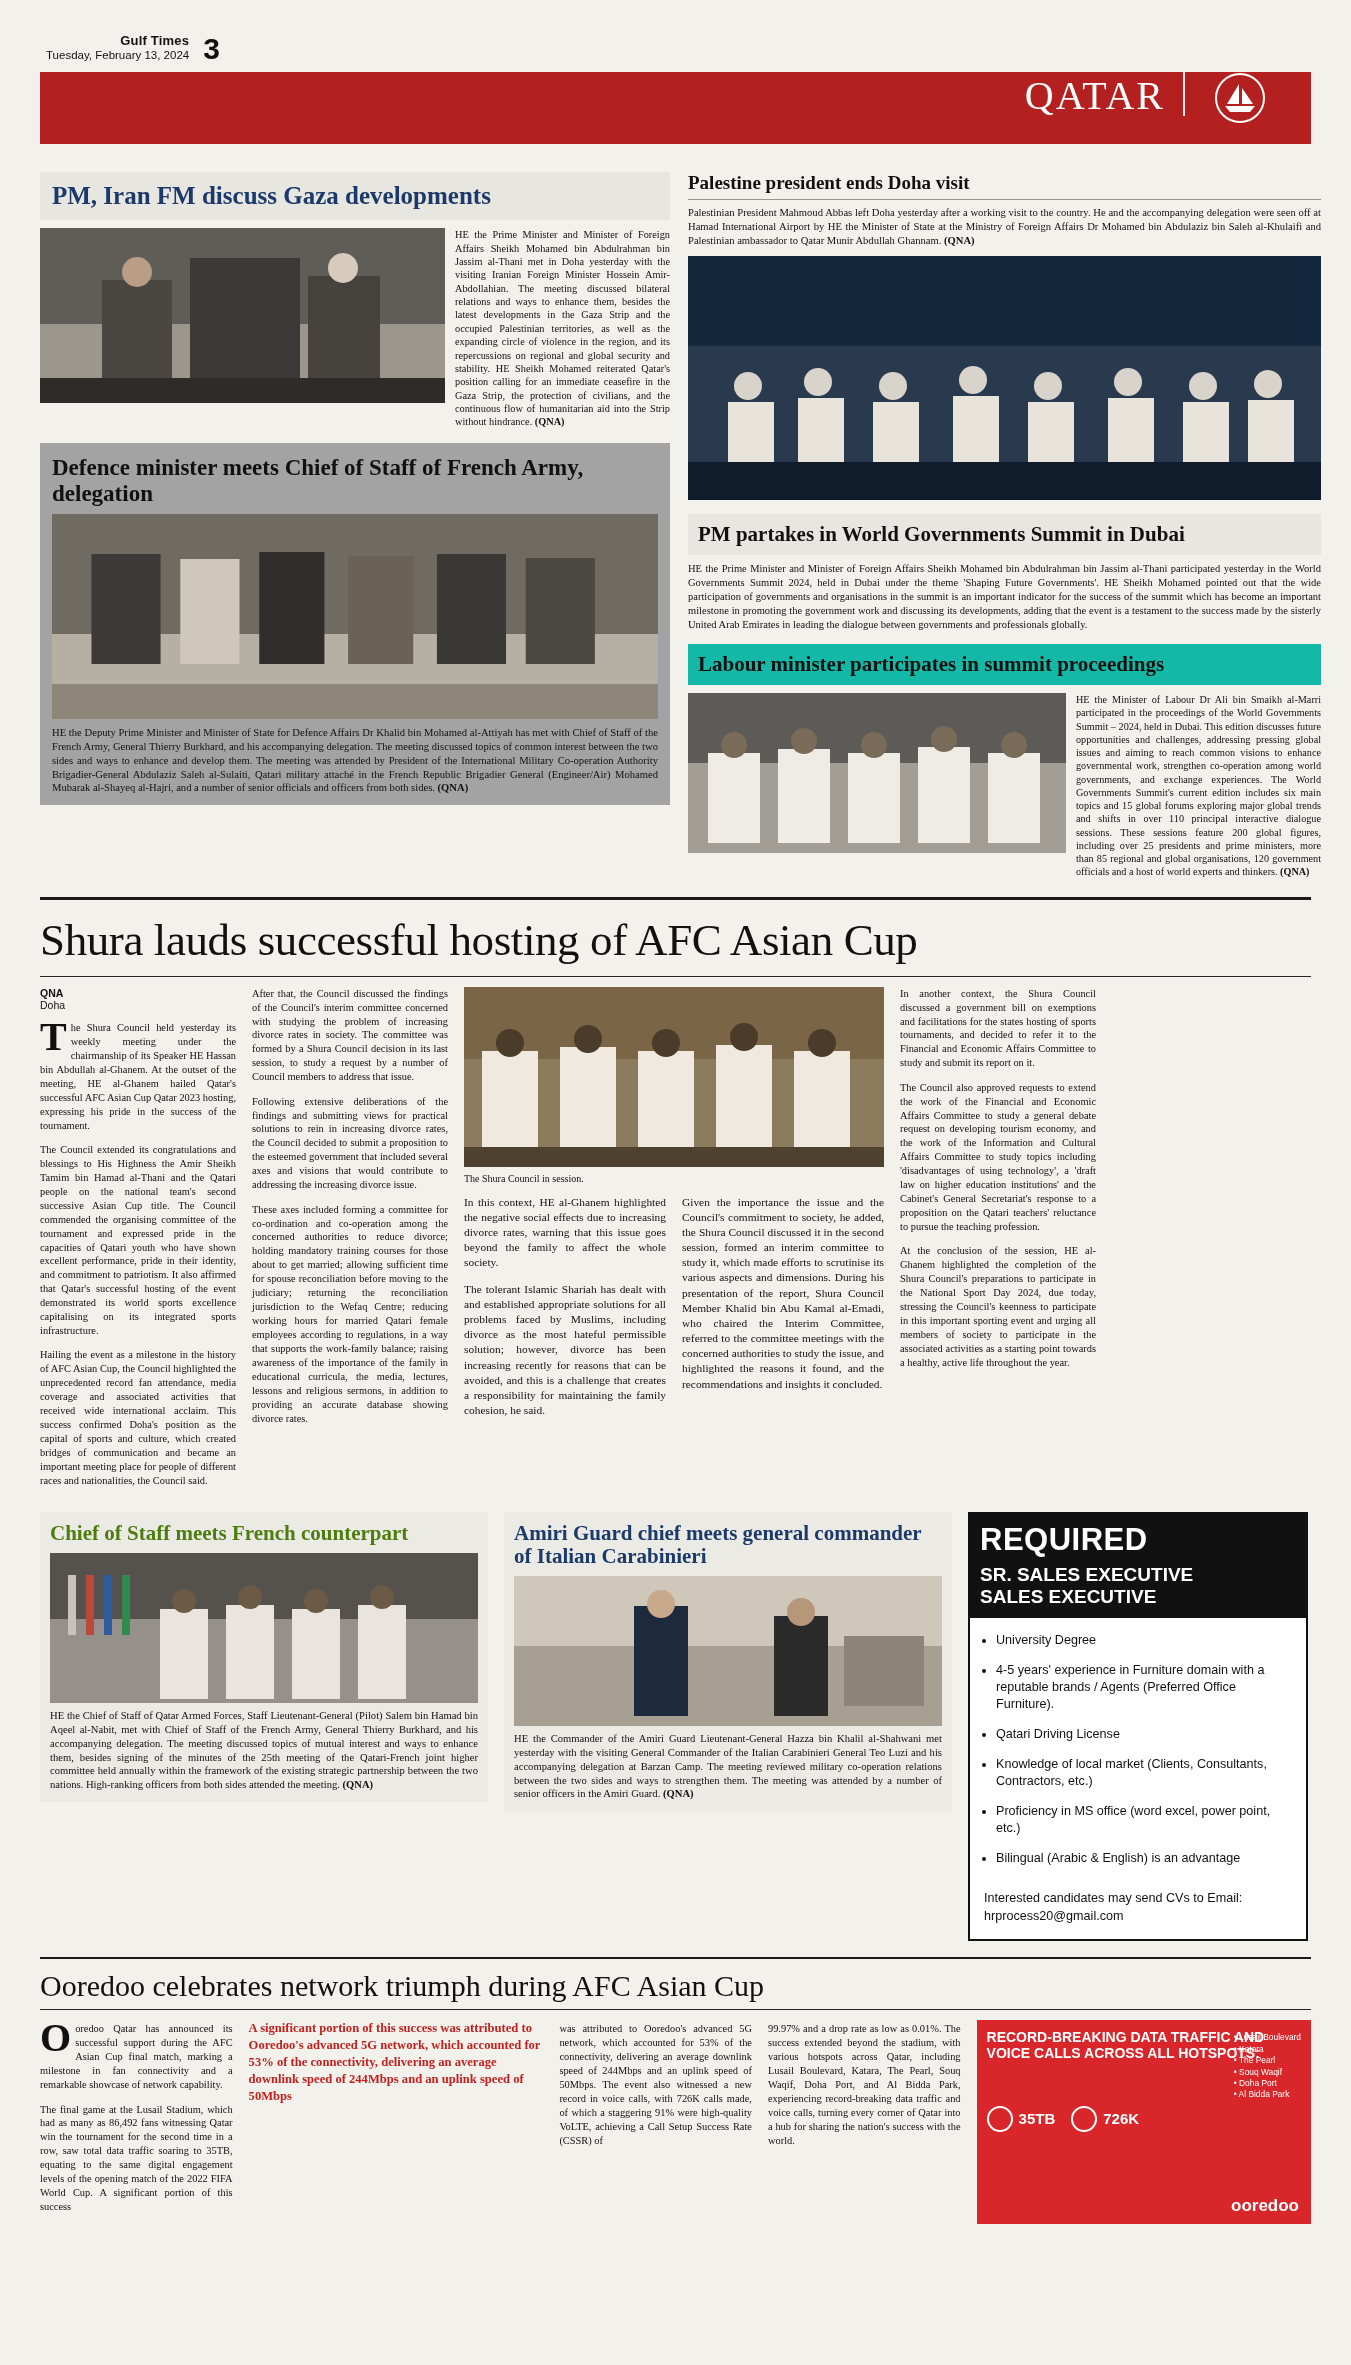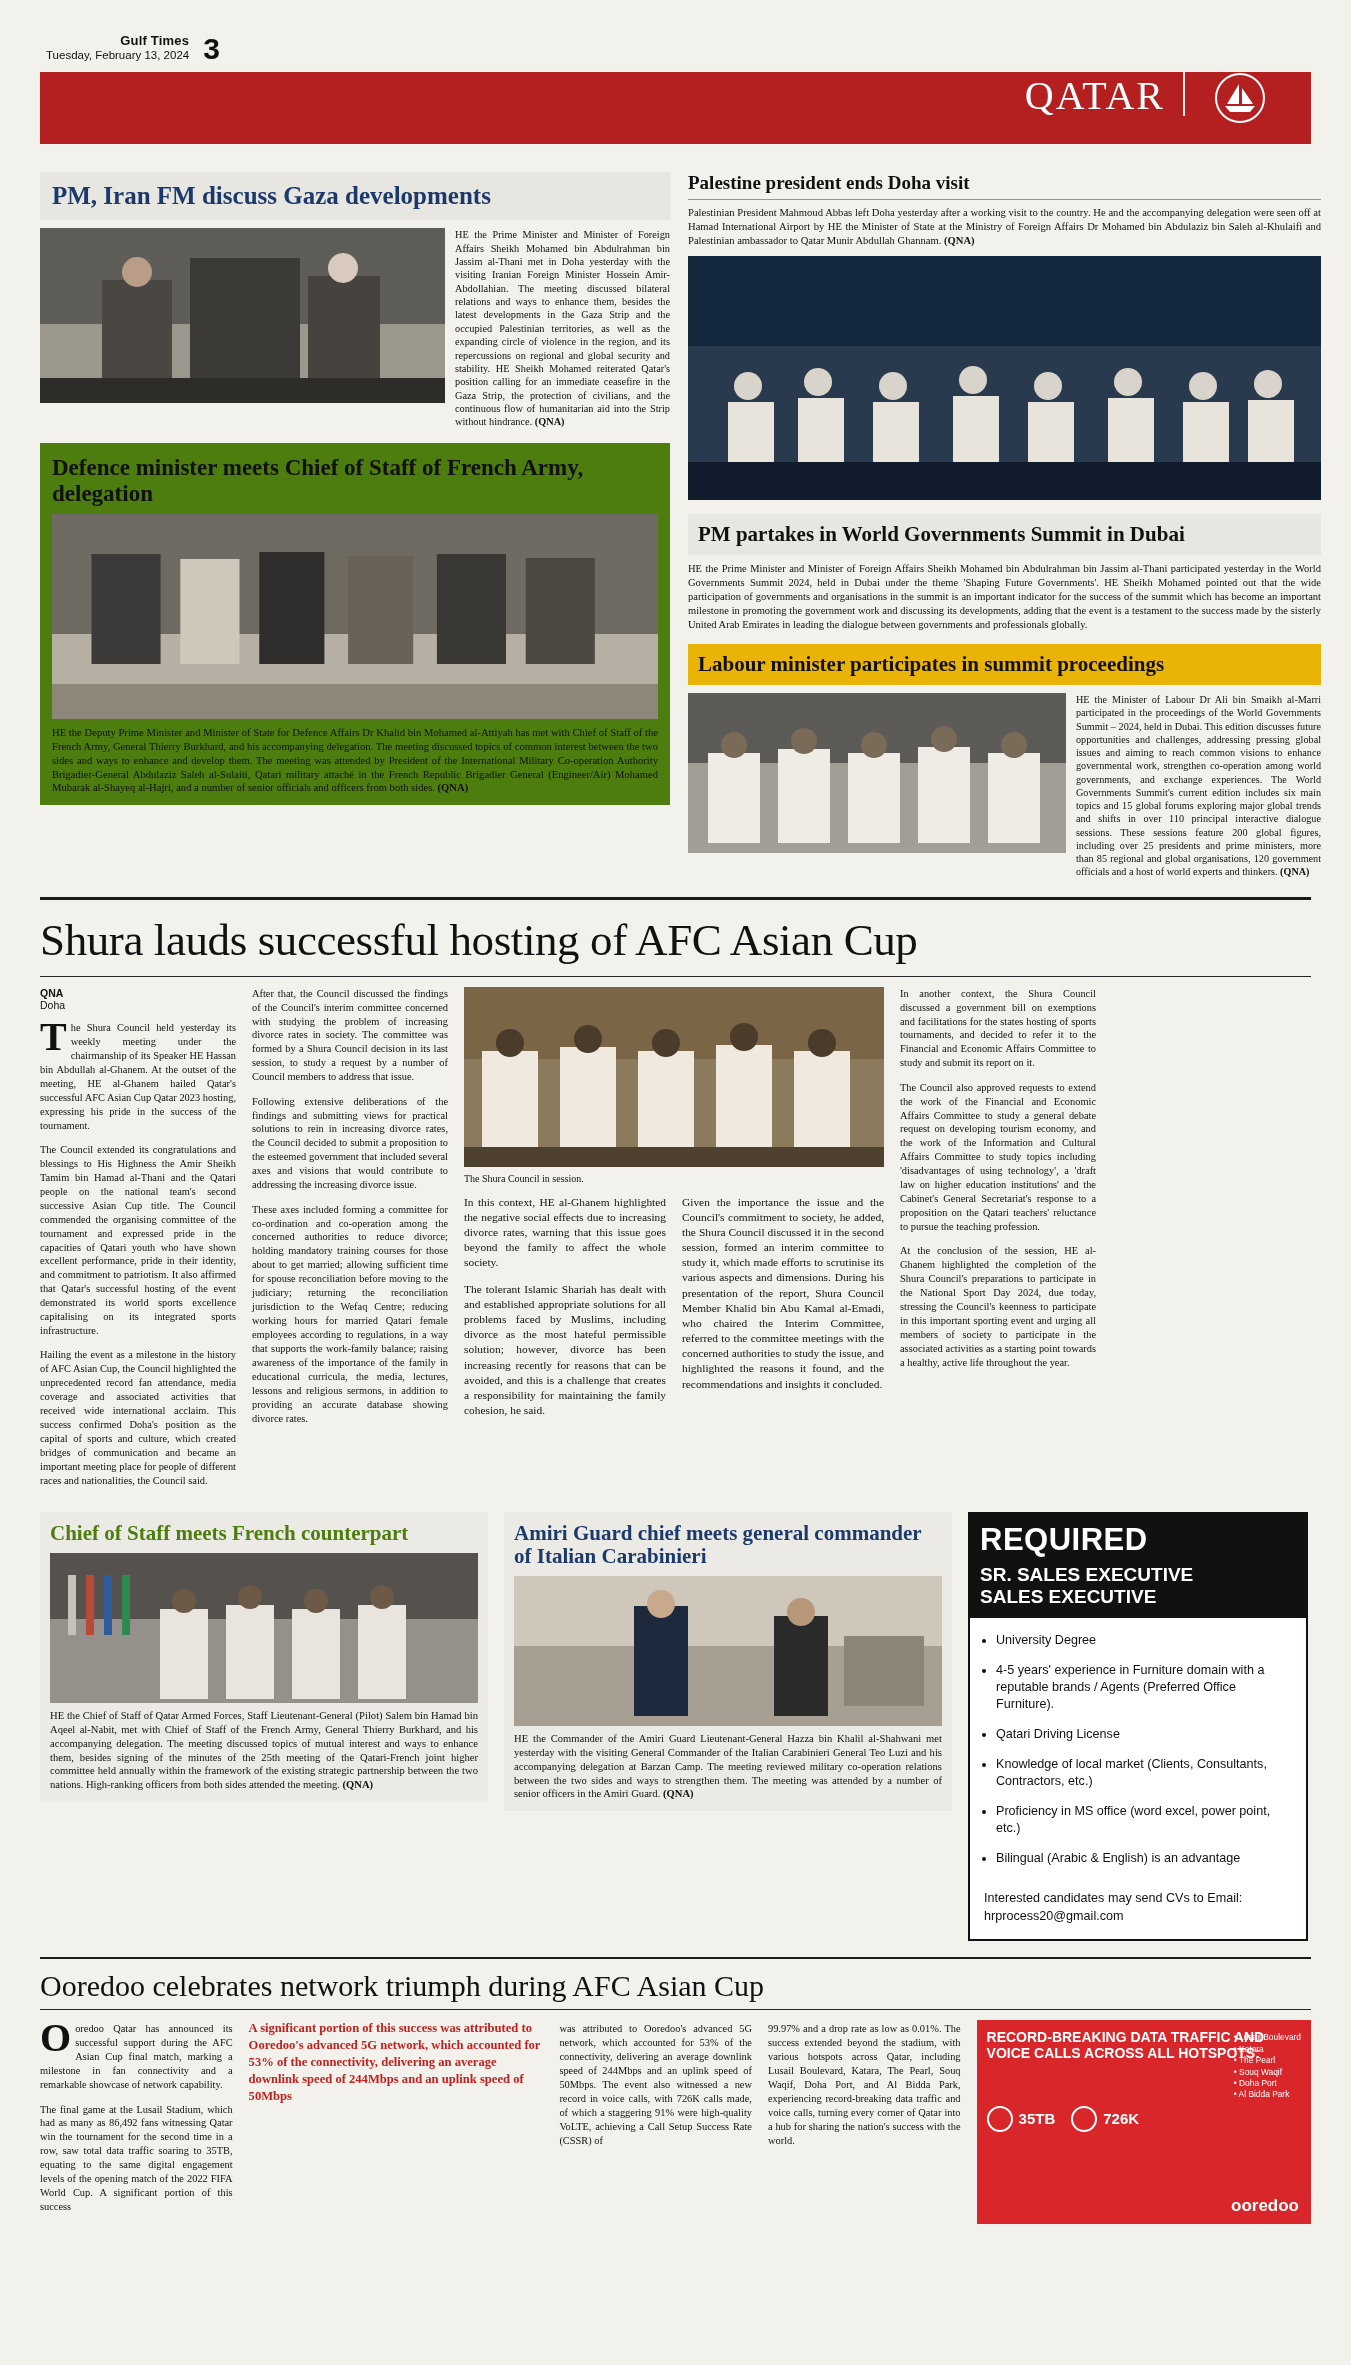--- a/index.html
+++ b/index.html
@@ -38,35 +38,35 @@
   .hdr-band h2 { margin:0; font-size:25px; color:#1b3a6b; font-family:"Liberation Serif", serif; font-weight:bold; }
   .hdr-plain h2 { margin:0; font-size:19px; font-family:"Liberation Serif", serif; font-weight:bold; }
 
   .photo { background:#b9b4ab; position:relative; overflow:hidden; }
   .photo-inner { width:100%; height:100%; display:block; }
 
   .story1 { display:flex; gap:10px; margin-top:8px; }
   .story1 .ph { width:405px; height:175px; }
   .story1 .tx { width:215px; font-size:10.3px; line-height:1.3; text-align:justify; }
 
-  .defence-box { margin-top:14px; background:#4d7c0f; padding:12px 12px 10px 12px; }
+  .defence-box { margin-top:14px; background:#a3a3a3; padding:12px 12px 10px 12px; }
   .defence-box h2 { margin:0 0 8px 0; font-size:23px; font-family:"Liberation Serif", serif; font-weight:bold; line-height:1.12;}
   .defence-box .ph { width:100%; height:205px; }
   .defence-box .cap { margin-top:7px; }
 
   .pal-lead { font-size:10.6px; line-height:1.33; text-align:justify; margin-top:6px;}
   .pal-ph { width:100%; height:244px; margin-top:8px; }
 
   .pm-dubai { margin-top:14px; }
   .pm-dubai .band { background:#e8e6e0; padding:8px 10px; }
   .pm-dubai .band h2 { margin:0; font-size:21px; font-weight:bold;}
   .pm-dubai p { margin:7px 0 0 0; font-size:10.5px; line-height:1.33; text-align:justify;}
 
   .labour { margin-top:12px; }
-  .labour .band { background:#eab308; padding:8px 10px; }
+  .labour .band { background:#14b8a6; padding:8px 10px; }
   .labour .band h2 { margin:0; font-size:21px; font-weight:bold; }
   .labour .row { display:flex; gap:10px; margin-top:8px; }
   .labour .ph { width:378px; height:160px; }
   .labour .tx { width:245px; font-size:10.2px; line-height:1.3; text-align:justify;}
 
   
   .shura-sep { margin: 18px 40px 0 40px; height:3px; background:#1a1a1a; }
   .shura-title { padding: 14px 40px 6px 40px; }
   .shura-title h1 { margin:0; font-size:45px; font-weight:normal; font-family:"Liberation Serif", serif; letter-spacing:-.4px;}
   .shura-rule { margin:4px 40px 0 40px; height:1px; background:#262626; }

